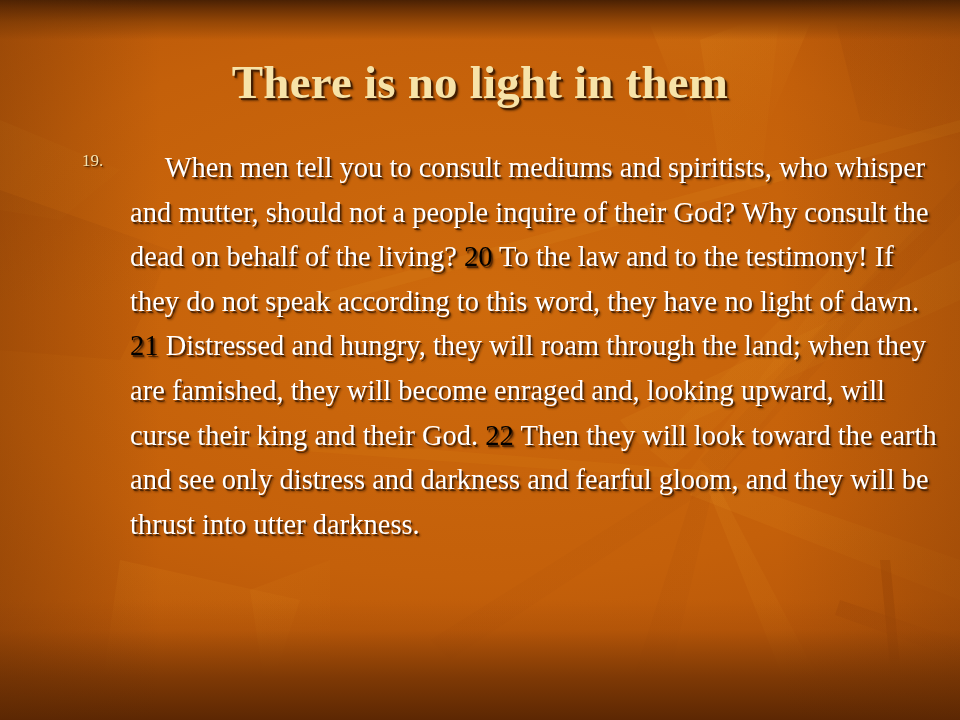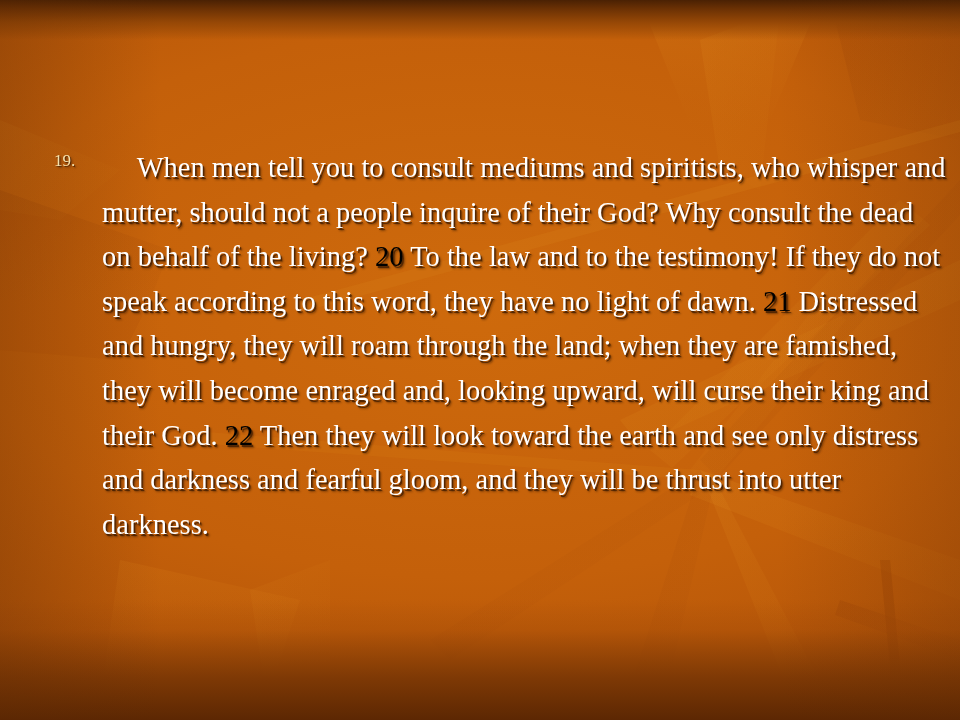--- a/index.html
+++ b/index.html
@@ -100,20 +100,21 @@
   .para {
     position: relative;
     padding-left: 56px;
     font-size: 28.5px;
     line-height: 44.6px;
     color: #FFFFFF;
     text-align: left;
     text-shadow:
        1.5px 1.5px 0px rgba(62,27,2,0.75),
        2.5px 2.5px 2px rgba(40,18,2,0.45);
+    margin-left: 28px;
   }
 
   .marker {
     position: absolute;
     left: 8px;
     top: 6px;
     font-size: 17px;
     line-height: 1;
     color: #F5E2AE;
     text-shadow:
@@ -184,20 +185,21 @@
     <path d="M180 430 L700 470 L700 480 L180 442 Z" fill="#D9801630"></path>
   </svg>
 
   <div class="bg-top-band"></div>
   <div class="bg-bottom-band"></div>
   <div class="bg-left-shade"></div>
   <div class="bg-right-shade"></div>
 
   <div class="content">
 
+    <div class="title">There is no light in them</div>
 
     <div class="body-block">
       <div class="para">
         <span class="marker">19.</span>
         <span class="lead"></span>
         <span id="body-text"><span>When men tell you to consult mediums and spiritists, who whisper and mutter, should not a people inquire of their God? Why consult the dead on behalf of the living? </span><span class="verse">20</span><span> To the law and to the testimony! If they do not speak according to this word, they have no light of dawn. </span><span class="verse">21</span><span> Distressed and hungry, they will roam through the land; when they are famished, they will become enraged and, looking upward, will curse their king and their God. </span><span class="verse">22</span><span> Then they will look toward the earth and see only distress and darkness and fearful gloom, and they will be thrust into utter darkness.</span></span>
       </div>
     </div>
 
   </div>

